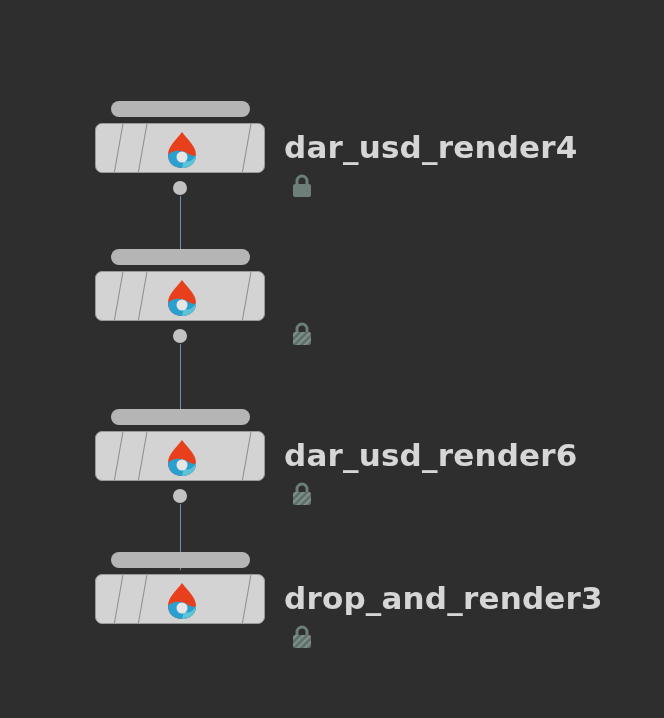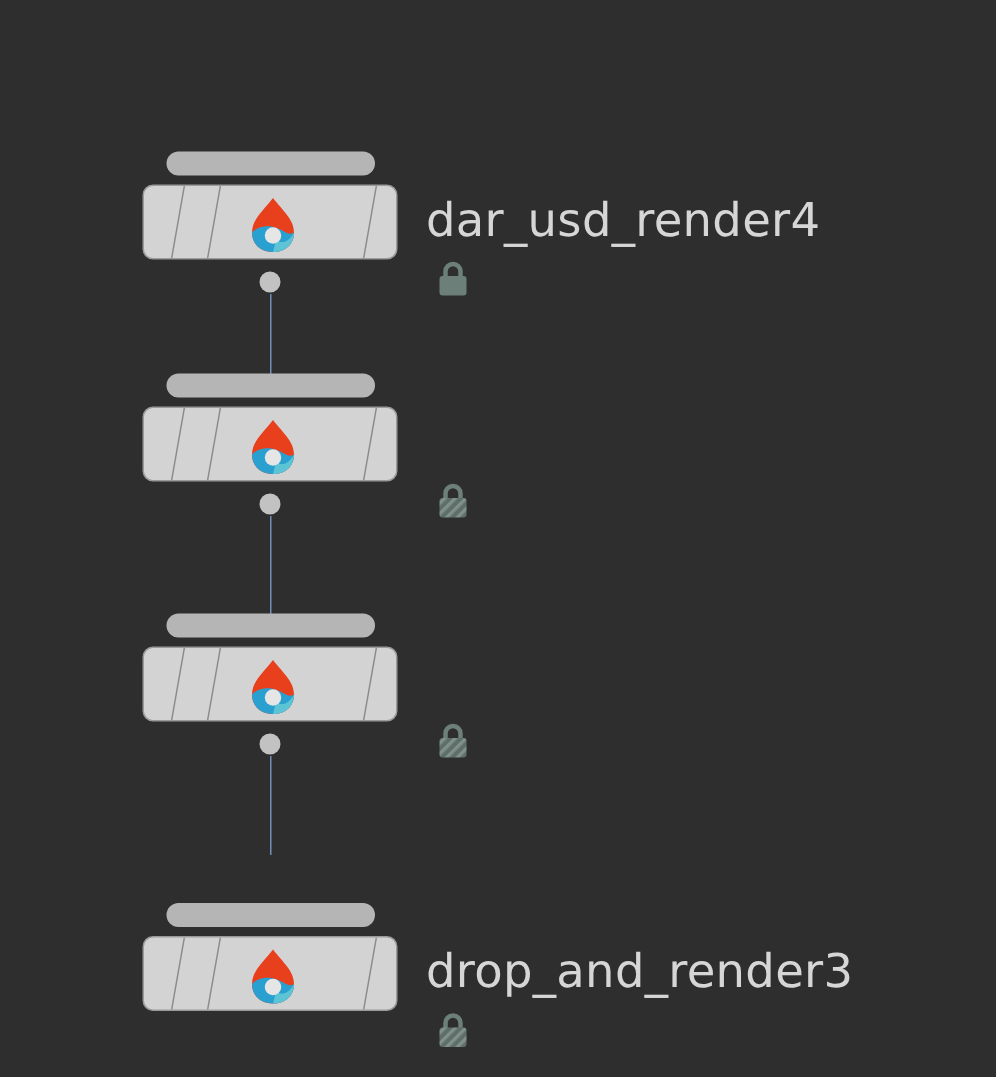--- a/index.html
+++ b/index.html
@@ -3,21 +3,21 @@
 <meta charset="utf-8">
 <style>
   html, body { margin:0; padding:0; }
   body { width:664px; height:718px; background:#2e2e2e; position:relative; overflow:hidden; font-family:"DejaVu Sans", sans-serif; }
   .node { position:absolute; left:95px; width:400px; height:110px; }
   .input-bar { position:absolute; left:16px; top:0; width:139px; height:16px; background:#b5b5b5; border-radius:8px; }
   .body { position:absolute; left:0; top:22px; width:170px; height:50px; background:#d3d3d3; border:1px solid #9a9a9a; border-radius:7px; box-sizing:border-box; overflow:hidden; }
   .body .seg { position:absolute; top:0; width:1px; height:50px; background:#8c8c8c; transform:skewX(-10deg); }
   .icon { position:absolute; left:68px; top:6px; width:36px; height:40px; }
   .out-dot { position:absolute; left:78px; top:80px; width:14px; height:14px; border-radius:50%; background:#c2c2c2; }
-  .label { position:absolute; left:189px; top:28px; font-size:31px; color:#d6d6d6; white-space:nowrap; letter-spacing:0.2px; }
+  .label { position:absolute; left:189px; top:28px; font-size:31px; color:#d6d6d6; white-space:nowrap; letter-spacing:0.2px;font-weight:bold; }
   .lock { position:absolute; left:196px; top:73px; width:22px; height:24px; }
   .wire { position:absolute; left:180px; width:1px; background:#6f8fb8; }
 </style>
 </head>
 <body>
 
 <svg width="0" height="0" style="position:absolute">
   <defs>
     <symbol id="flame" viewBox="0 0 36 40">
       <path d="M18 2 C12 10 4 16 4 25 C4 33 10 38 18 38 C26 38 32 33 32 25 C32 16 24 10 18 2 Z" fill="#e8401c"></path>
@@ -75,27 +75,28 @@
   <div class="input-bar"></div>
   <div class="body">
     <div class="seg" style="left:22px"></div>
       <div class="seg" style="left:46px"></div>
       <div class="seg" style="left:150px"></div>
     <svg class="icon">
         <use href="#flame"></use>
       </svg>
   </div>
   <div class="out-dot"></div>
+  <div class="label">dar_usd_render6</div>
   <svg class="lock" viewBox="0 0 22 24">
     <path d="M6 11 V7 a5 5 0 0 1 10 0 V11" fill="none" stroke="#6c7f78" stroke-width="3"></path>
     <rect x="2" y="10" width="18" height="13" rx="2" fill="url(#hatch)"></rect>
   </svg>
 </div>
 
-<div class="node" style="top:602px;">
+<div class="node" style="top:552px;">
   <div class="input-bar"></div>
   <div class="body">
     <div class="seg" style="left:22px"></div>
       <div class="seg" style="left:46px"></div>
       <div class="seg" style="left:150px"></div>
     <svg class="icon">
         <use href="#flame"></use>
       </svg>
   </div>
   <div class="label">drop_and_render3</div>

